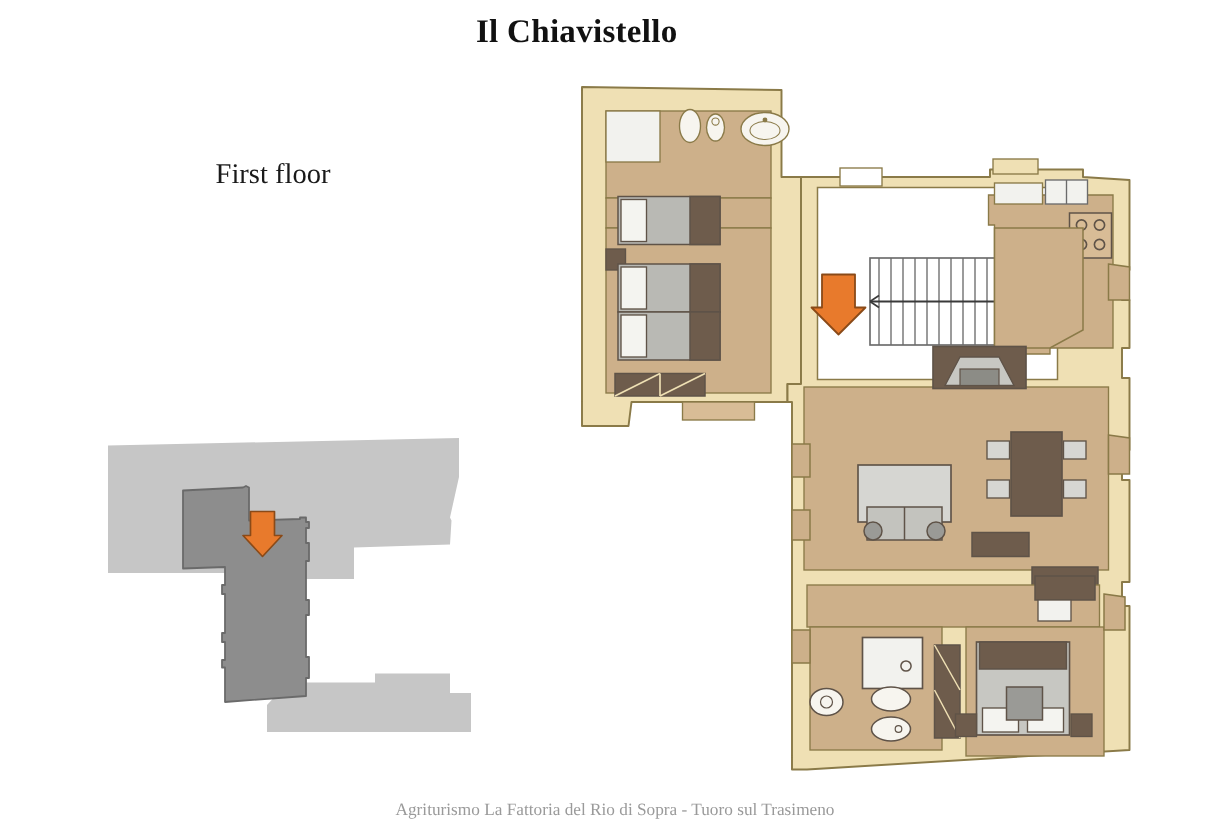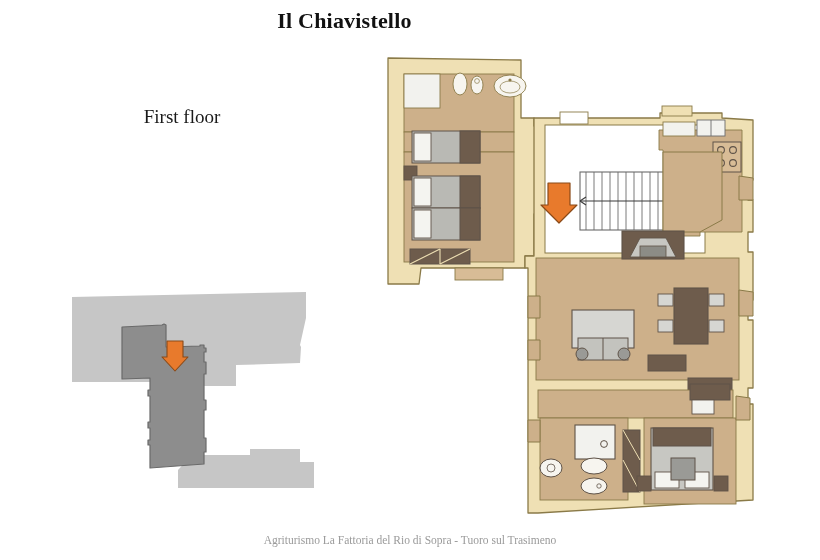--- a/index.html
+++ b/index.html
@@ -8,20 +8,21 @@
     background:#ffffff;
     font-family:"Liberation Serif", serif;
     overflow:hidden;
     position:relative;
   }
   #page-title{
     position:absolute;left:0;top:8px;width:689px;
     text-align:center;
     font-size:22px;font-weight:bold;color:#111111;
     letter-spacing:0.2px;
+    padding-left:40px;
   }
   #floor-label{
     position:absolute;left:92px;top:104px;width:180px;
     text-align:center;font-size:19px;color:#1a1a1a;line-height:1.32;
   }
   #floor-label div{white-space:nowrap;text-align:center;}
   #footer-credit{
     position:absolute;left:0;bottom:14px;width:820px;
     text-align:center;font-size:11.5px;color:#9a9a9a;
   }

